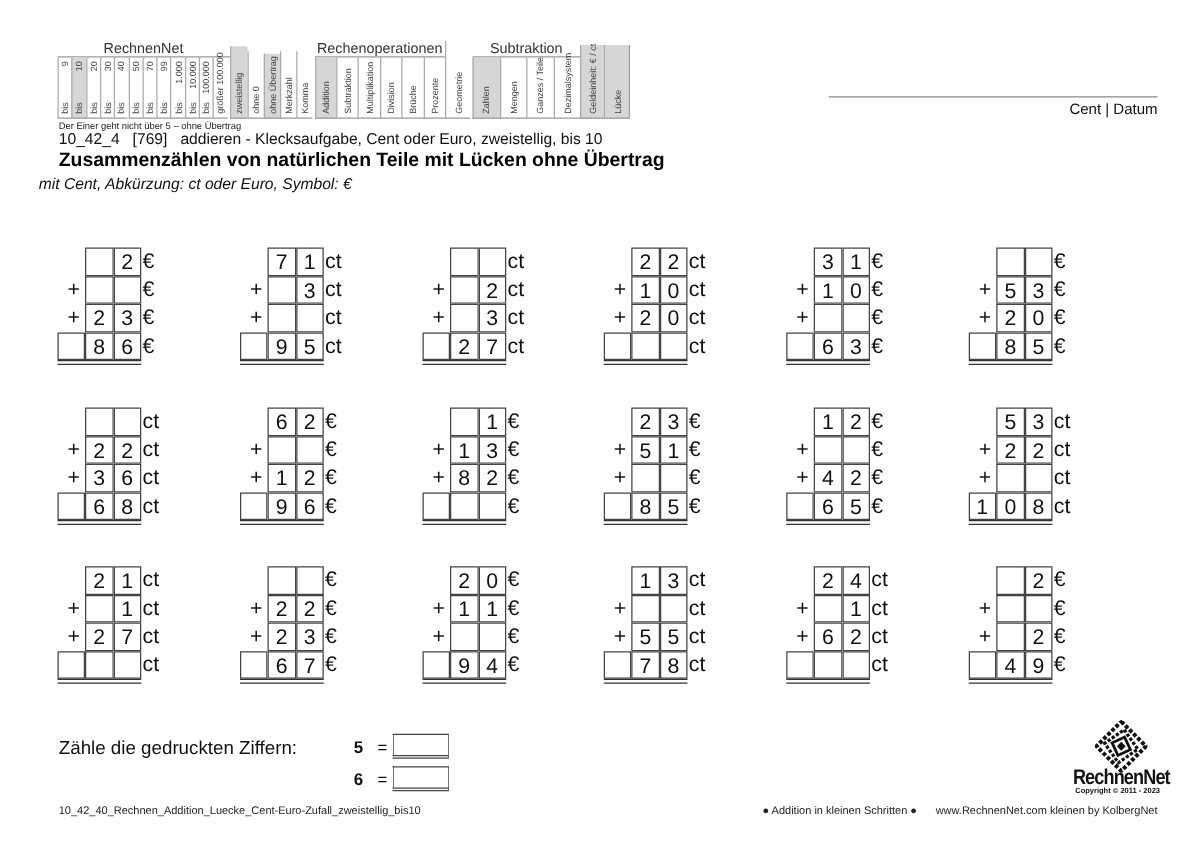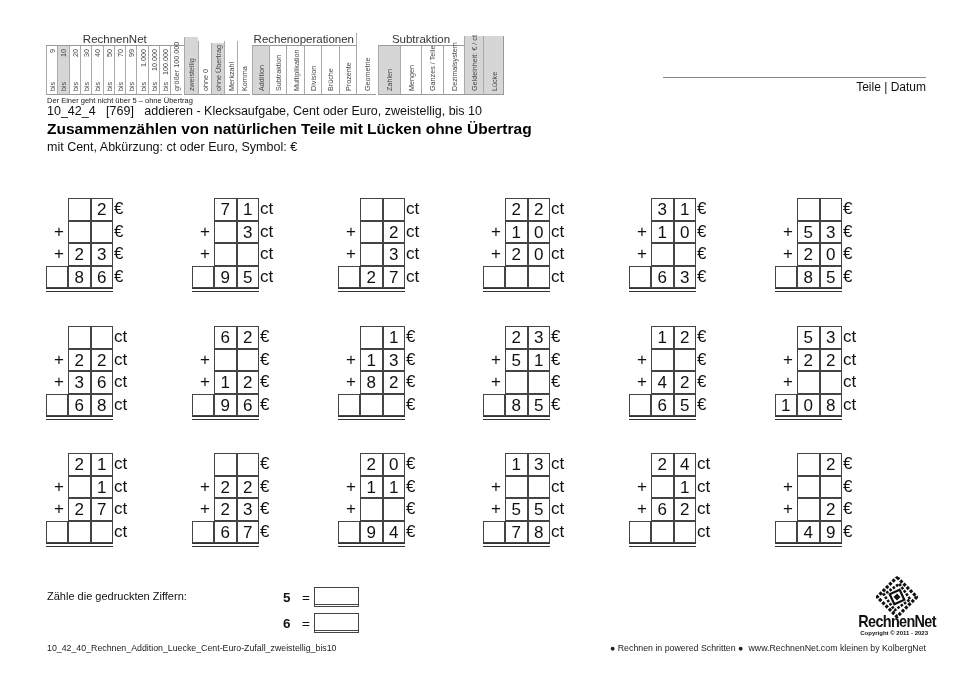--- a/index.html
+++ b/index.html
@@ -11,36 +11,36 @@
   .cell { position: absolute; border-left: 1px solid #aaa; border-bottom: 1px solid #999; }
   .cell.shade { background: #d6d6d6; }
   .vt { position: absolute; left: 50%; bottom: 3px; transform-origin: left bottom;
     white-space: nowrap; font-size: 7.2px; color: #444; transform: rotate(-90deg) translateY(50%); }
   .vt-top { position: absolute; left: 50%; top: 3px; white-space: nowrap; font-size: 7.2px; color: #444;
     transform-origin: left top; transform: rotate(-90deg) translate(-100%, -50%); }
 
   .subnote { position: absolute; left: 47px; top: 96px; font-size: 7.5px; color: #222; }
   .meta-line { position: absolute; left: 47px; top: 104px; font-size: 12.5px; color: #111; }
   .title { position: absolute; left: 47px; top: 120px; font-size: 15.5px; font-weight: bold; color: #000; }
-  .subtitle { position: absolute; left: 47px; top: 140px; font-size: 12.5px; color: #111; }
+  .subtitle { position: absolute; left: 31px; top: 140px; font-size: 12.5px; color: #111; font-style: italic; }
 
   .name-line { position: absolute; left: 663px; top: 77px; width: 263px; border-top: 1px solid #888; }
   .name-label { position: absolute; right: 37px; top: 80px; font-size: 12px; color: #111; }
 
   
   .problem { position: absolute; width: 130px; height: 96px; }
   .prow { position: absolute; left: 0; height: 22.5px; width: 130px; }
   .op { position: absolute; left: 6px; width: 14px; text-align: center; font-size: 17px; line-height: 22px; }
   .box { position: absolute; top: 0; width: 22.5px; height: 22.5px; border: 1px solid #444;
     font-size: 17px; line-height: 21px; text-align: center; background: #fff; color: #111; }
   .unit { position: absolute; top: 0; font-size: 17px; line-height: 22px; color: #111; }
   .dbl { position: absolute; height: 4px; border-top: 1px solid #333; border-bottom: 1px solid #333; }
 
   
-  .count-label { position: absolute; left: 47px; top: 590px; font-size: 11px; color: #111; }
+  .count-label { position: absolute; left: 47px; top: 590px; font-size: 15px; color: #111; }
   .count-row { position: absolute; left: 283px; font-size: 13.5px; color: #111; }
   .count-row .num { font-weight: bold; display: inline-block; width: 14px; }
   .count-row .eq { display: inline-block; width: 18px; text-align: center; }
   .count-box { position: absolute; left: 31px; top: -3px; width: 45px; height: 20px;
     border: 1px solid #444; border-bottom: 3px double #444; background: #fff; }
   .file-name { position: absolute; left: 47px; top: 643px; font-size: 8.8px; color: #222; }
   .slogan { position: absolute; left: 610px; top: 643px; font-size: 8.8px; color: #222; }
   .website { position: absolute; right: 37px; top: 643px; font-size: 8.8px; color: #222; }
 
   .logo { position: absolute; left: 846px; top: 572px; width: 82px; height: 68px; }
@@ -160,21 +160,21 @@
     </div>
     <div style="position: absolute; left: 503px; top: 36px; width: 1px; height: 59px; background: rgb(153, 153, 153);"></div>
   </div>
 
 <div class="subnote">Der Einer geht nicht über 5 – ohne Übertrag</div>
 <div class="meta-line" style="white-space:pre;">10_42_4   [769]   addieren - Klecksaufgabe, Cent oder Euro, zweistellig, bis 10</div>
 <div class="title">Zusammenzählen von natürlichen Teile mit Lücken ohne Übertrag</div>
 <div class="subtitle">mit Cent, Abkürzung: ct oder Euro, Symbol: €</div>
 
 <div class="name-line"></div>
-<div class="name-label">Teile | Datum</div>
+<div class="name-label">Cent | Datum</div>
 
 <div id="problems">
     <div class="problem" style="left: 46px; top: 198px;">
       <div class="prow" style="top: 0px;">
         <div class="box" style="left: 22px;"></div>
         <div class="box" style="left: 44.5px;">2</div>
         <span class="unit" style="left: 68px;">€</span>
       </div>
       <div class="prow" style="top: 22.5px;">
         <span class="op">+</span>
@@ -645,21 +645,21 @@
 <div class="count-row" style="top:590px;">
   <span class="num">5</span><span class="eq">=</span>
   <div class="count-box"></div>
 </div>
 <div class="count-row" style="top:616px;">
   <span class="num">6</span><span class="eq">=</span>
   <div class="count-box"></div>
 </div>
 
 <div class="file-name">10_42_40_Rechnen_Addition_Luecke_Cent-Euro-Zufall_zweistellig_bis10</div>
-<div class="slogan">● Rechnen in powered Schritten ●</div>
+<div class="slogan">● Addition in kleinen Schritten ●</div>
 <div class="website">www.RechnenNet.com kleinen by KolbergNet</div>
 
 <div class="logo">
   <svg class="logo-mark" viewBox="0 0 42 42">
     <g transform="rotate(45 21 21)" fill="none" stroke="#111">
       <rect x="7" y="7" width="28" height="28" stroke-width="3.2" stroke-dasharray="3 1.6"></rect>
       <rect x="11.5" y="11.5" width="19" height="19" stroke-width="2.6" stroke-dasharray="2.6 1.4" transform="rotate(10 21 21)"></rect>
       <rect x="15.5" y="15.5" width="11" height="11" stroke-width="2.2" transform="rotate(20 21 21)"></rect>
       <rect x="18.5" y="18.5" width="5" height="5" fill="#111" stroke="none"></rect>
     </g>

